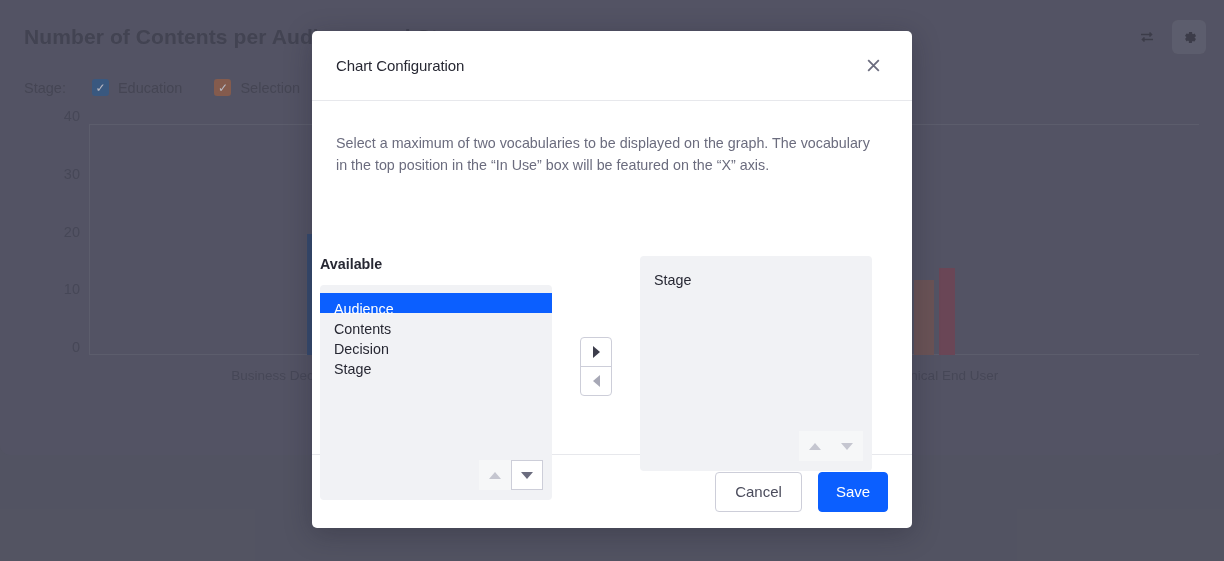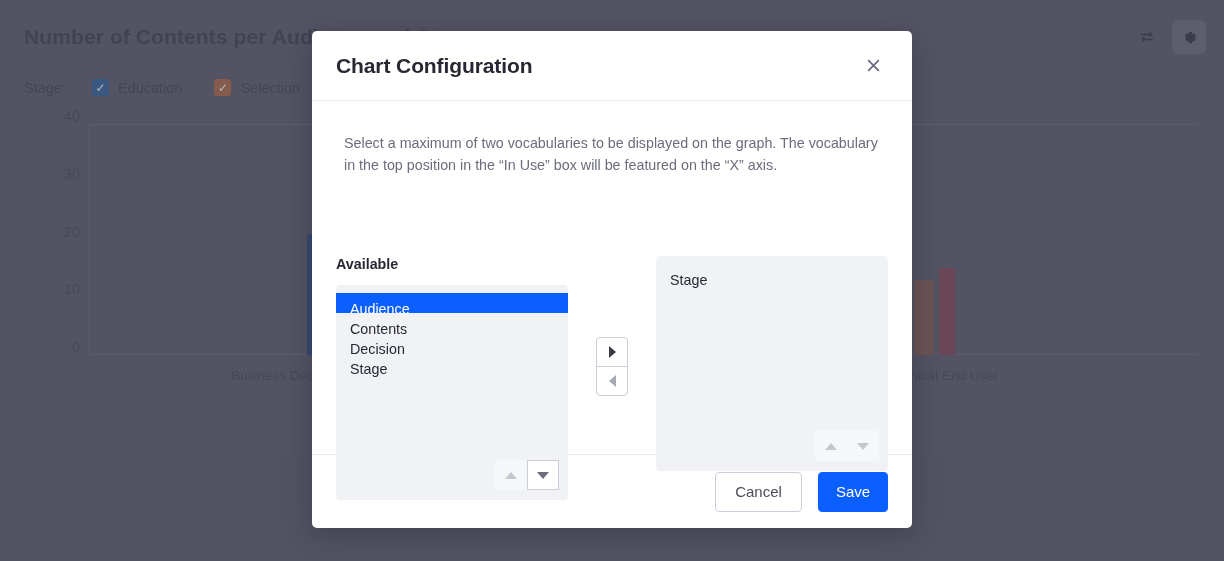--- a/index.html
+++ b/index.html
@@ -163,53 +163,53 @@
   .modal-head {
     height: 70px;
     flex: none;
     border-bottom: 1px solid #e7e8ec;
     display: flex;
     align-items: center;
     padding: 0 24px 0 24px;
     box-sizing: border-box;
   }
   .modal-title {
-    font-size: 21px;
-    font-weight: bold;
+    font-size: 15px;
+    font-weight: normal;
     color: #272833;
     flex: 1;
     letter-spacing: -0.1px;
   }
   .close-btn {
     width: 30px;
     height: 30px;
     display: flex;
     align-items: center;
     justify-content: center;
     color: #6b6c7e;
     cursor: pointer;
   }
 
   .modal-body {
     flex: 1;
-    padding: 31px 24px 0 32px;
+    padding: 31px 24px 0 24px;
     box-sizing: border-box;
     position: relative;
   }
   .desc {
     font-size: 14.3px;
     line-height: 22px;
     color: #6b6c7e;
     width: 545px;
     margin: 0;
   }
 
   .picker {
     position: absolute;
-    left: 24px;
+    left: 8px;
     top: 155px;
     width: 552px;
     display: flex;
     align-items: flex-start;
   }
   .col-label {
     font-size: 14.3px;
     font-weight: bold;
     color: #272833;
     margin-bottom: 13px;

